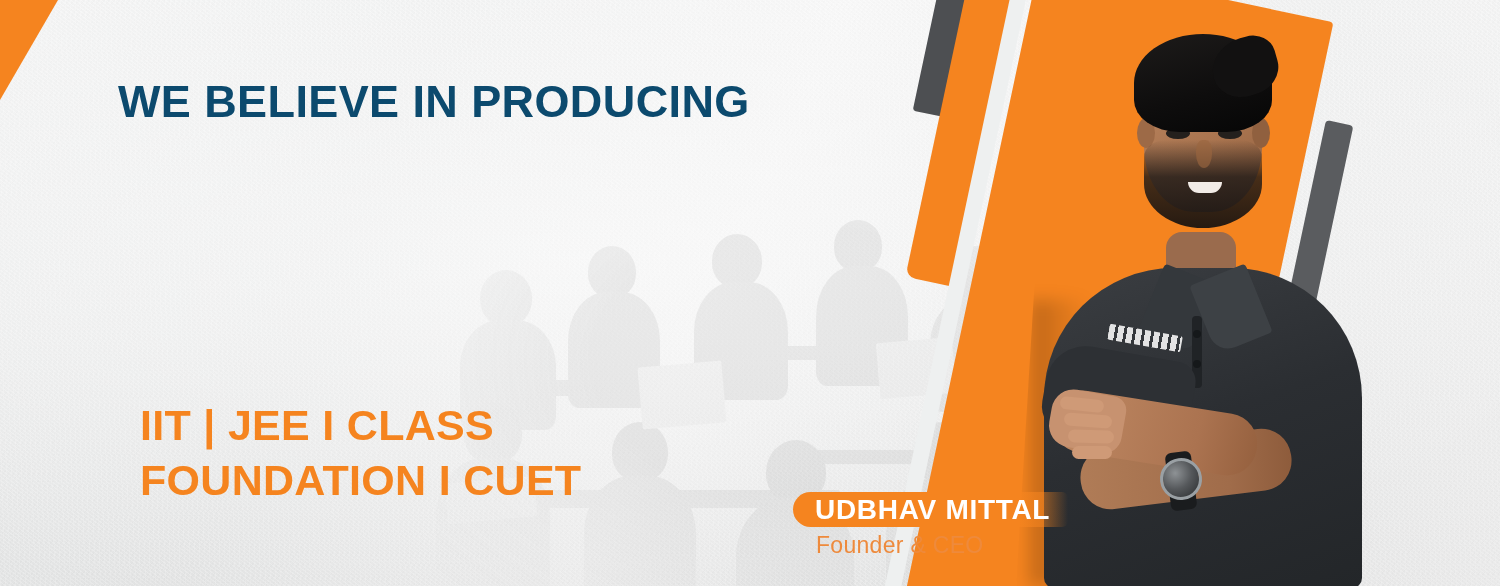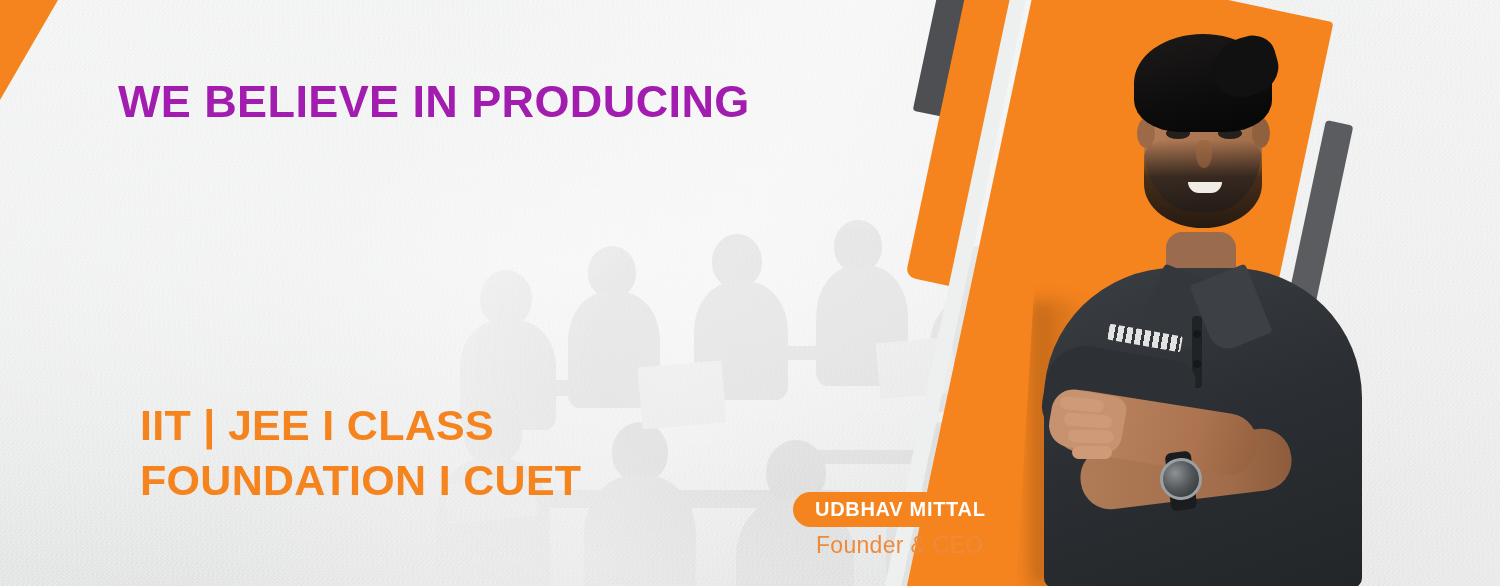--- a/index.html
+++ b/index.html
@@ -255,21 +255,21 @@
     background:linear-gradient(90deg, rgba(0,0,0,.22), rgba(0,0,0,0));
     filter:blur(8px);
   }
 
   
   .content{ position:absolute; left:0; top:0; width:760px; height:586px; }
 
   .headline{
     position:absolute; left:118px; top:72px;
     width:720px;
-    color:#a21caf;
+    color:#0c4a6e;
     font-size:45px;
     font-weight:bold;
     line-height:1.32;
     letter-spacing:.4px;
     text-transform:uppercase;
   }
   .headline .l2{ display:block; }
 
   .class-badge{
     position:absolute; left:115px; top:214px;
@@ -315,21 +315,21 @@
   
   .nameplate{ position:absolute; left:780px; top:492px; width:330px; height:80px; }
   .np-pill{
     position:absolute; left:13px; top:0;
     height:35px; min-width:206px;
     padding:0 18px 0 22px;
     display:flex; align-items:center;
     background:linear-gradient(90deg,#F5841F 0%,#F5841F 68%,rgba(245,132,31,.55) 90%,rgba(245,132,31,0) 100%);
     border-radius:18px 6px 6px 18px;
     color:#ffffff;
-    font-size:20px;
+    font-size:28px;
     font-weight:bold;
     letter-spacing:.7px;
     white-space:nowrap;
   }
   .np-role{
     position:absolute; left:36px; top:40px;
     color:#ee8a3c;
     font-size:23px;
     font-weight:400;
     letter-spacing:.3px;

